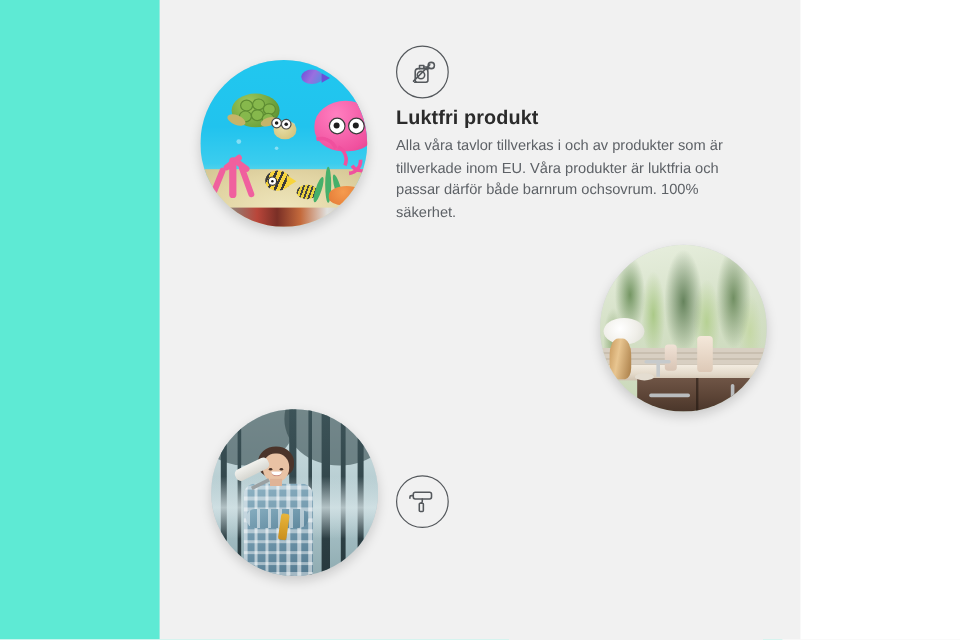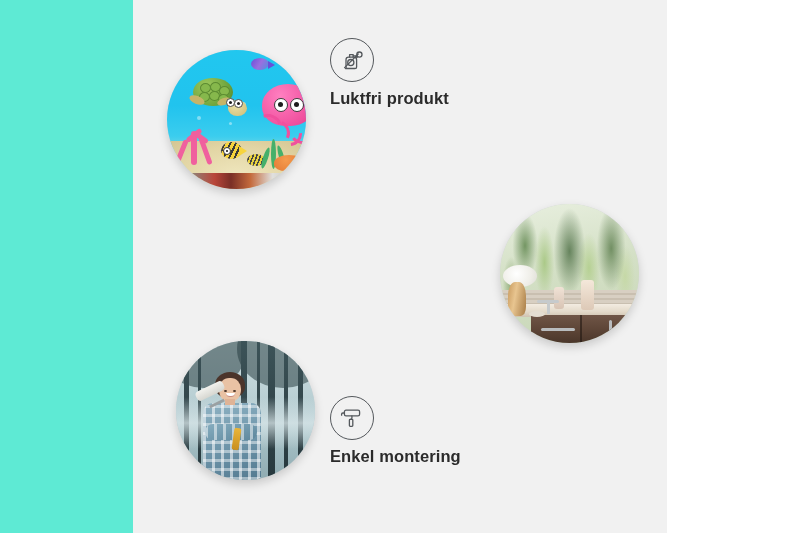--- a/index.html
+++ b/index.html
@@ -345,28 +345,28 @@
         <path d="M7.5 22.5h9.5a1.6 1.6 0 0 0 1.6-1.6v-7.1a2.6 2.6 0 0 0-2.6-2.6h-5.4a2.6 2.6 0 0 0-2.6 2.6v7.1a1.6 1.6 0 0 0 1.6 1.6z"></path>
         <path d="M11.6 11.2V8.6h3.6v2.6"></path>
         <path d="M15.2 9.9h2.4a1.5 1.5 0 0 1 1.5 1.5"></path>
         <circle cx="21.4" cy="8.6" r="2.6"></circle>
         <path d="M19.1 10.4l-1.4 1.2"></path>
         <circle cx="12.8" cy="16.6" r="3.1"></circle>
         <line x1="6.6" y1="21.6" x2="20.2" y2="8.0"></line>
       </svg>
     </div>
     <div class="title">Luktfri produkt</div>
+    <div class="desc">Alla våra tavlor tillverkas i och av produkter som är tillverkade inom EU. Våra produkter är luktfria och passar därför både barnrum ochsovrum. 100% säkerhet.</div>
   </div>
 
 
   <div class="feature" id="feat-mount">
     <div class="icon-wrap">
       <svg width="28" height="28" viewBox="0 0 28 28" fill="none" stroke="#54585c" stroke-width="1.3" stroke-linecap="round" stroke-linejoin="round">
         <rect x="6.4" y="6.2" width="15.2" height="5.6" rx="1.6"></rect>
         <path d="M6.4 9.0H4.8a1.2 1.2 0 0 0-1.2 1.2v1.0"></path>
         <path d="M13.9 11.8v2.2a1.3 1.3 0 0 1-1.3 1.3h-0.3"></path>
         <rect x="11.4" y="15.3" width="3.4" height="7.0" rx="0.8"></rect>
       </svg>
     </div>
-    <div class="title">Enkel montering</div>
   </div>
 
 </div>
 
 </body></html>

